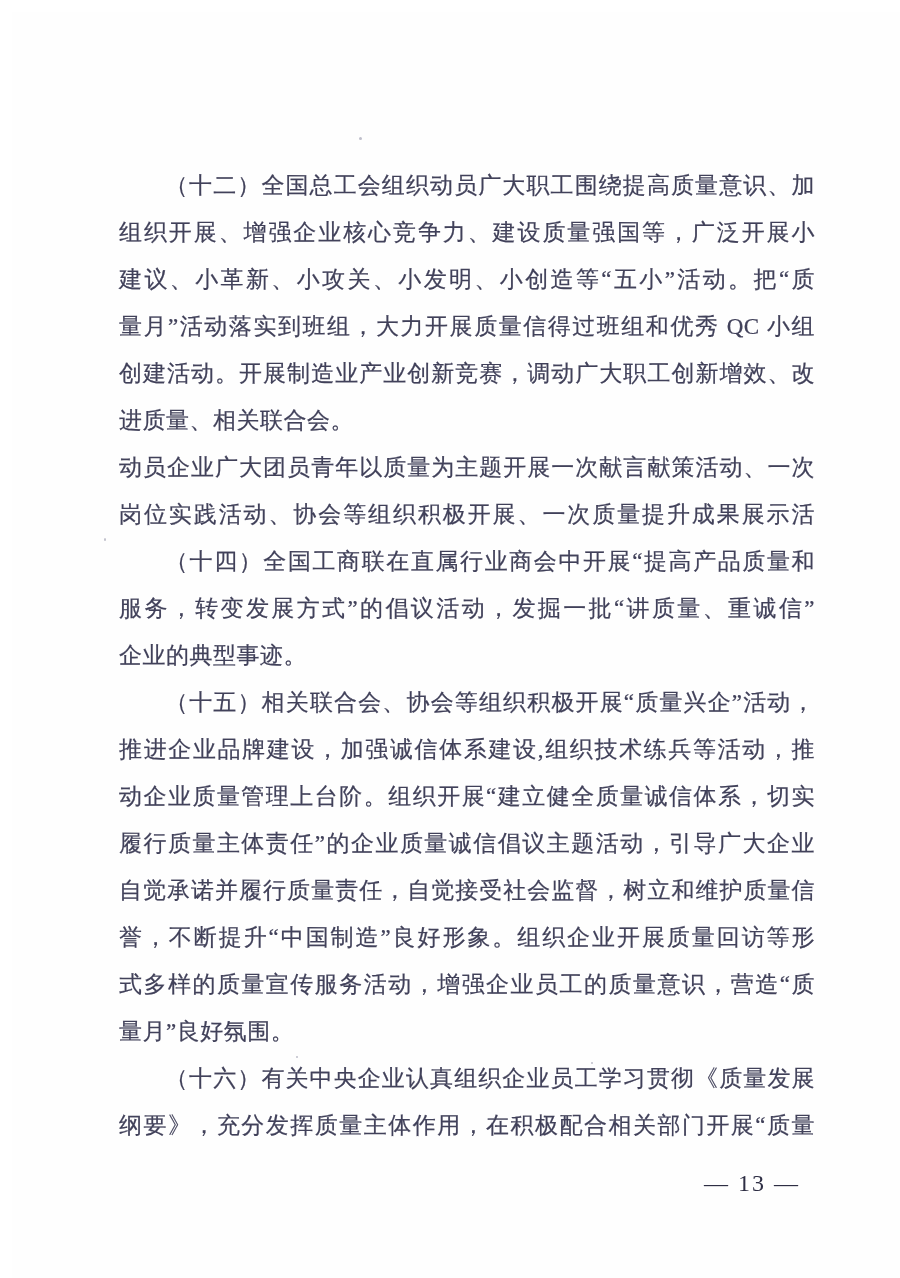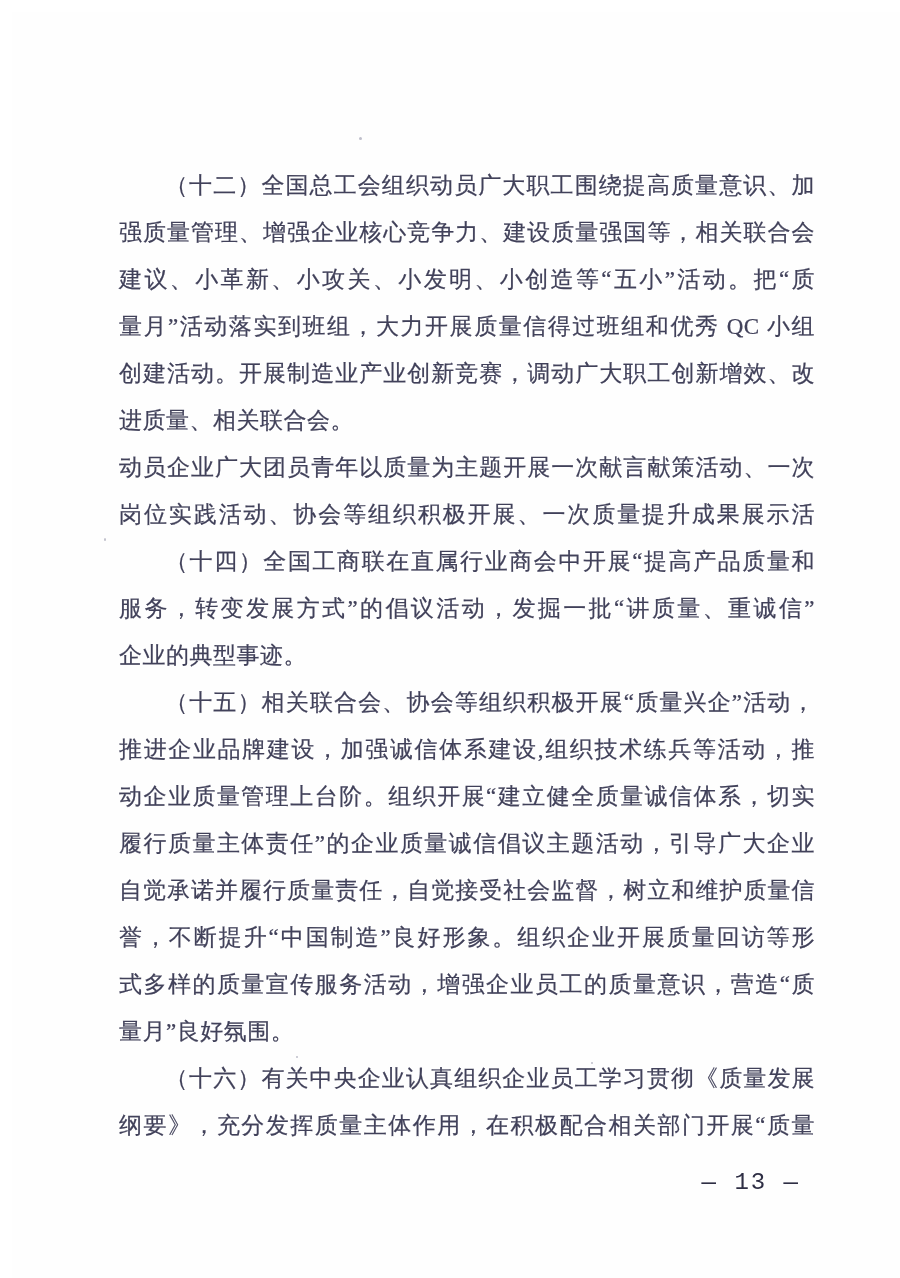--- a/index.html
+++ b/index.html
@@ -39,21 +39,21 @@
   .line.first { text-indent: 2em; }
   .line.last  { text-align-last: left; }
   .page-number {
     position: absolute;
     top: 1150px;
     right: 100px;
     font-size: 24px;
     line-height: 34px;
     color: #2e2e44;
     letter-spacing: 2px;
-    font-family: Liberation Mono, monospace;
+    font-family: Liberation Serif, serif;
     text-align: center;
   }
   .speck {
     position: absolute;
     background: #8a8aa0;
     border-radius: 50%;
     opacity: 0.55;
   }
   .speck.s1 { left: 343px; top: 121px; width: 3px; height: 3px; }
   .speck.s2 { left: 88px;  top: 522px; width: 2px; height: 3px; }
@@ -62,21 +62,21 @@
 </style>
 </head>
 <body>
 
 <div class="page">
 
   <div class="text-block">
 
     <div class="para">
       <div class="line first">（十二）全国总工会组织动员广大职工围绕提高质量意识、加</div>
-      <div class="line">强质量管理、增强企业核心竞争力、建设质量强国等，相关联合会</div>
+      <div class="line">组织开展、增强企业核心竞争力、建设质量强国等，广泛开展小</div>
       <div class="line">建议、小革新、小攻关、小发明、小创造等“五小”活动。把“质</div>
       <div class="line">量月”活动落实到班组，大力开展质量信得过班组和优秀 QC 小组</div>
       <div class="line">创建活动。开展制造业产业创新竞赛，调动广大职工创新增效、改</div>
       <div class="line last">进质量、相关联合会。</div>
     </div>
 
     <div class="para">
       <div class="line">动员企业广大团员青年以质量为主题开展一次献言献策活动、一次</div>
       <div class="line">岗位实践活动、协会等组织积极开展、一次质量提升成果展示活</div>
     </div>

